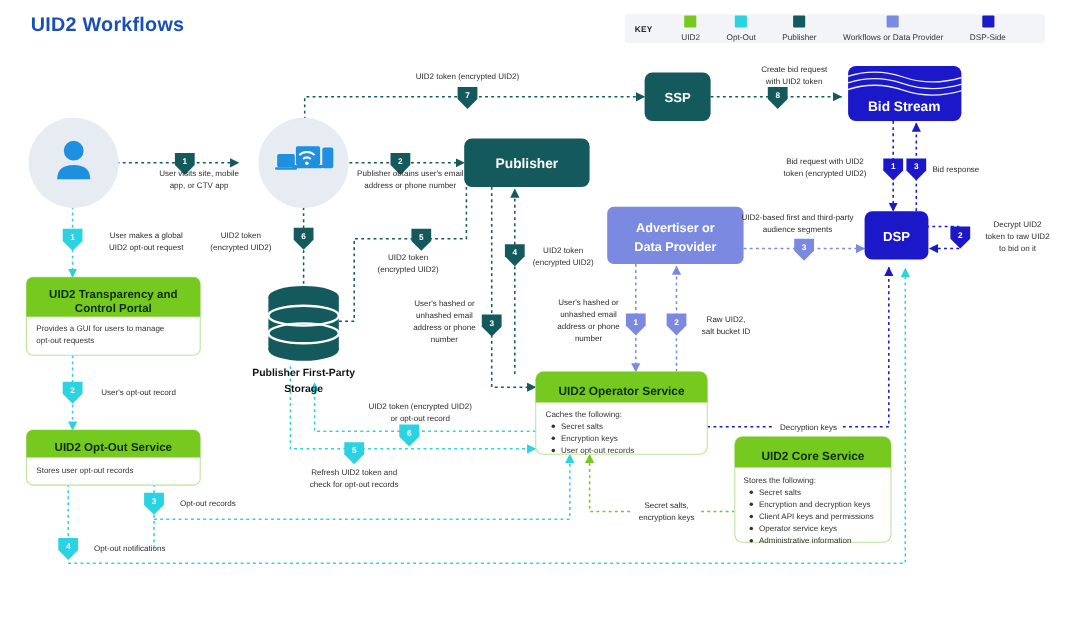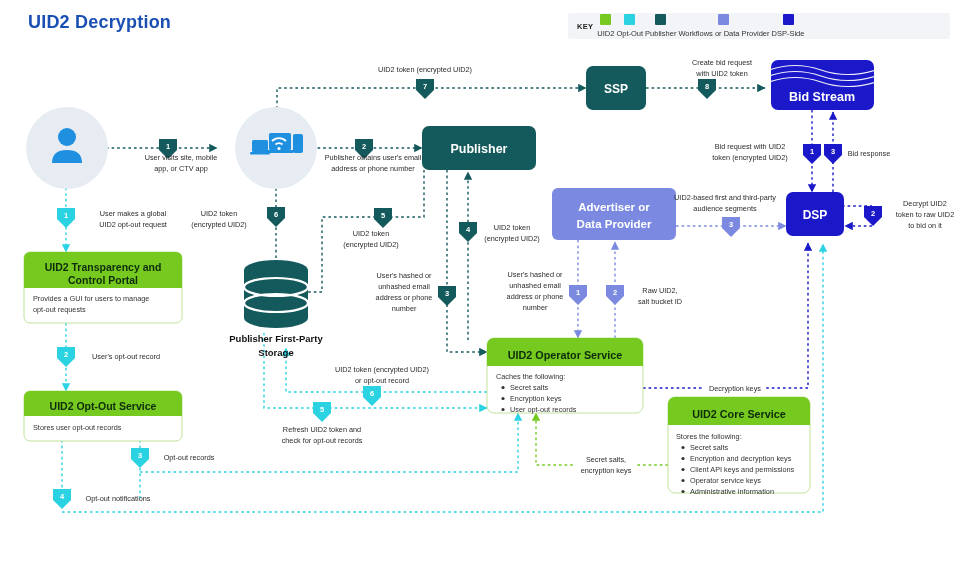--- a/index.html
+++ b/index.html
@@ -9,21 +9,21 @@
   
   .title{
     position:absolute;left:28px;top:12px;
     font-size:18px;font-weight:bold;color:#1a4fb4;letter-spacing:.2px;
   }
 
   
   .legend{
     position:absolute;left:568px;top:13px;width:382px;height:26px;
     background:#f2f4f8;border-radius:3px;
-    display:flex;align-items:center;gap:2px;padding:0 9px;box-sizing:border-box;
+    display:flex;align-items:center;gap:24px;padding:0 9px;box-sizing:border-box;
   }
   .legend .kw{font-size:7.5px;font-weight:bold;color:#222;letter-spacing:.3px;margin-right:2px;}
   .legend .item{display:flex;align-items:center;gap:4px;flex-direction:column;}
   .legend .sw{width:11px;height:11px;display:block;border-radius:1px;}
   .legend .lb{font-size:7.5px;color:#333;white-space:nowrap;}
 
   
   #diagram{position:absolute;left:0;top:0;width:979px;height:567px;}
 
   
@@ -31,21 +31,21 @@
   .flowtext{font-family:"Liberation Sans",sans-serif;font-size:7.3px;fill:#2b2b2b;}
   .badgetxt{font-family:"Liberation Sans",sans-serif;font-size:7.5px;font-weight:bold;fill:#ffffff;}
   .bodytxt{font-family:"Liberation Sans",sans-serif;font-size:7.3px;fill:#333333;}
   .capt{font-family:"Liberation Sans",sans-serif;font-size:9.5px;font-weight:bold;fill:#111111;}
 </style>
 </head>
 <body>
 
 <div id="stage">
 
-  <div class="title">UID2 Decryption</div>
+  <div class="title">UID2 Workflows</div>
 
   <div class="legend">
     <span class="kw">KEY</span>
 
     <span class="item">
       <span class="sw" style="background:#76c91e"></span>
       <span class="lb">UID2</span>
     </span>
 
     <span class="item">

